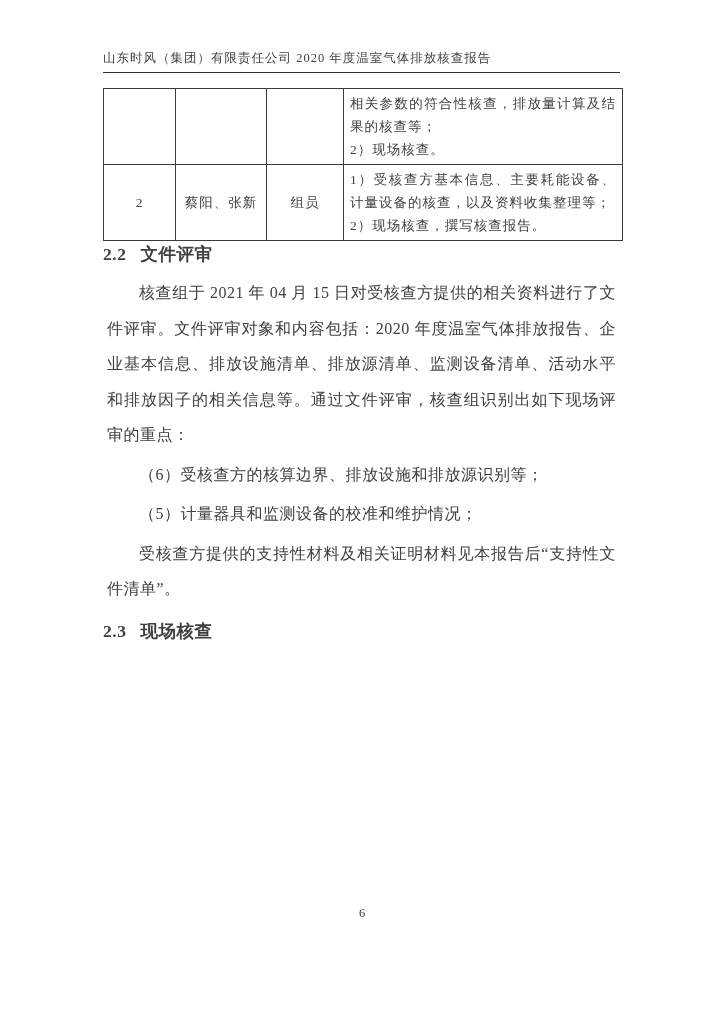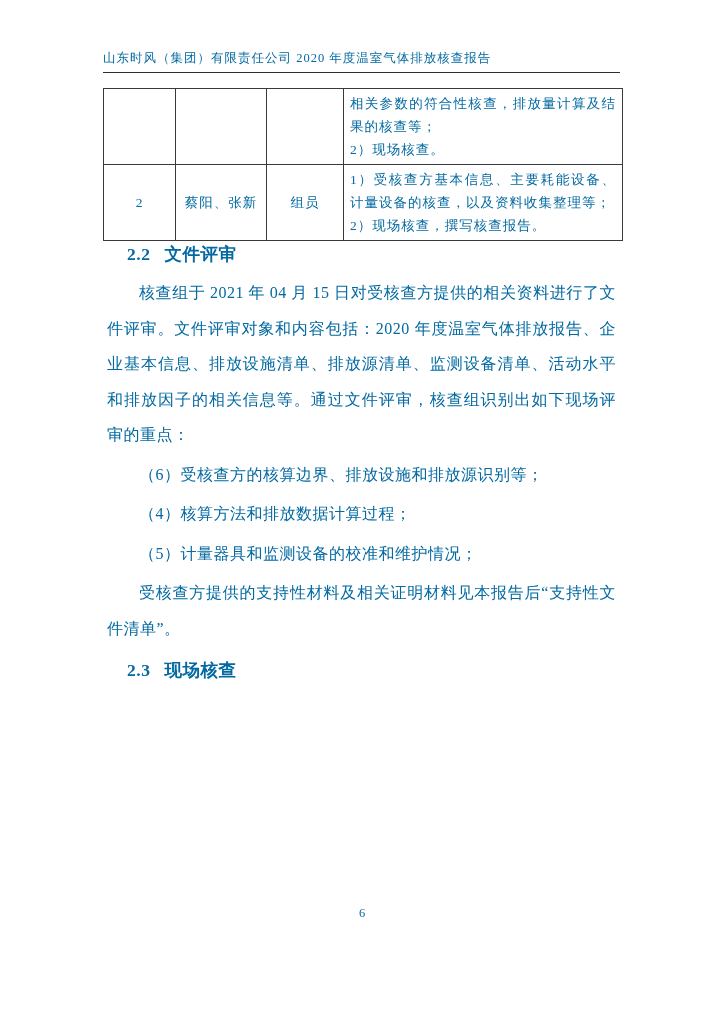--- a/index.html
+++ b/index.html
@@ -7,21 +7,21 @@
     padding: 0;
     background: #f2f2f2;
   }
   .page {
     position: relative;
     width: 724px;
     height: 1024px;
     margin: 0 auto;
     background: #ffffff;
     font-family: "Liberation Serif", "DejaVu Serif", serif;
-    color: #0369a1;
+    color: #404040;
     overflow: hidden;
   }
   
   .doc-header {
     position: absolute;
     left: 103px;
     top: 50px;
     width: 517px;
     font-size: 12.5px;
     letter-spacing: 1px;
@@ -58,21 +58,21 @@
     top: 243px;
     width: 517px;
   }
   h2.sec-head {
     margin: 0 0 10px 0;
     font-size: 17.5px;
     font-weight: bold;
     letter-spacing: 0.5px;
     line-height: 22px;
   }
-  h2.sec-head .sec-num { margin-right: 14px; margin-left: 24px; }
+  h2.sec-head .sec-num { margin-right: 14px; }
   h2.head-23 { margin-top: 13px; }
   .content p {
     margin: 4px;
     font-size: 16px;
     line-height: 35.5px;
     letter-spacing: 0.5px;
     text-indent: 2em;
     text-align: justify;
   }
   .page-number {
@@ -122,21 +122,20 @@
 
   <div class="content">
 
     <h2 class="sec-head">
       <span class="sec-num">2.2</span><span>文件评审</span>
     </h2>
 
     <p>核查组于 2021 年 04 月 15 日对受核查方提供的相关资料进行了文件评审。文件评审对象和内容包括：2020 年度温室气体排放报告、企业基本信息、排放设施清单、排放源清单、监测设备清单、活动水平和排放因子的相关信息等。通过文件评审，核查组识别出如下现场评审的重点：</p>
 
     <p>（6）受核查方的核算边界、排放设施和排放源识别等；</p>
-    <p>（4）核算方法和排放数据计算过程；</p>
     <p>（5）计量器具和监测设备的校准和维护情况；</p>
 
     <p>受核查方提供的支持性材料及相关证明材料见本报告后“支持性文件清单”。</p>
 
     <h2 class="sec-head head-23">
       <span class="sec-num">2.3</span><span>现场核查</span>
     </h2>
 
 
   </div>

